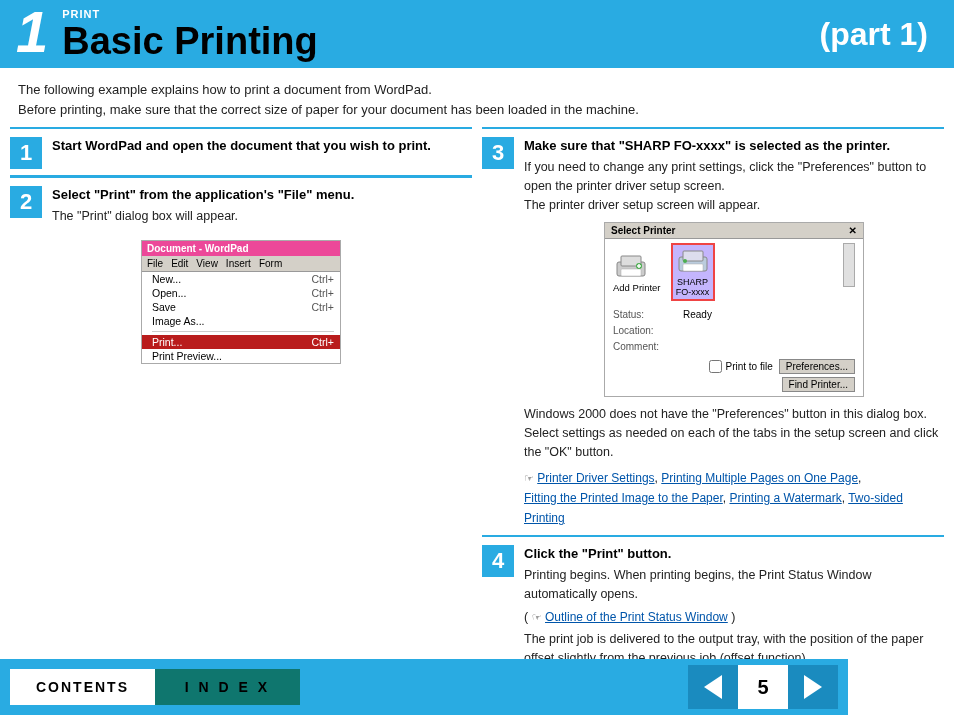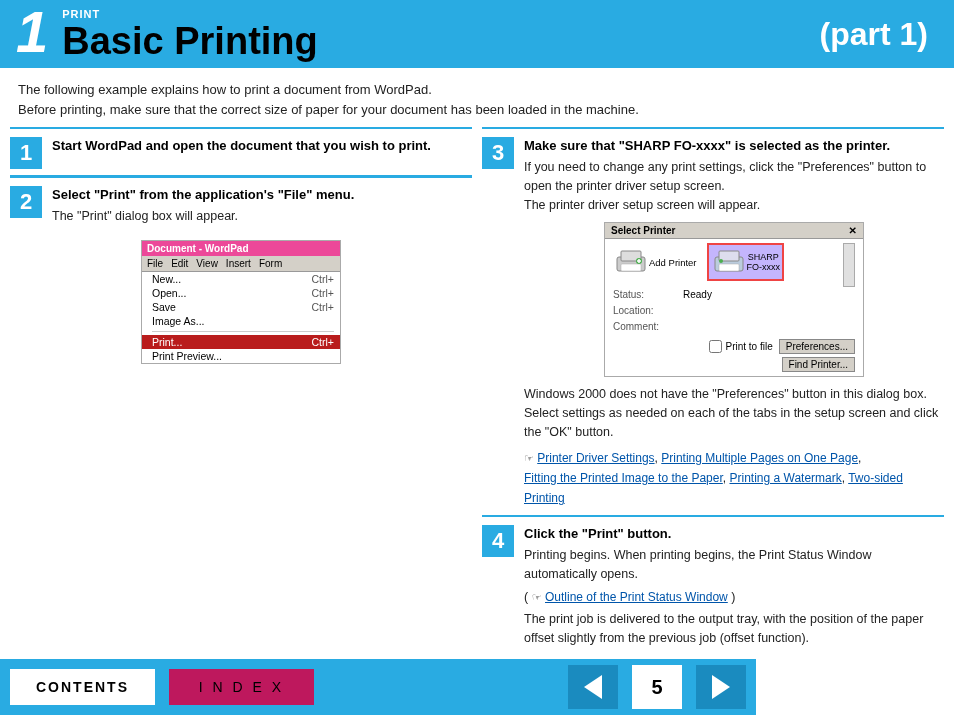--- a/index.html
+++ b/index.html
@@ -194,22 +194,21 @@
       background: #fff;
     }
     .pt-printers {
       display: flex;
       gap: 10px;
       align-items: center;
       margin-bottom: 6px;
     }
     .pt-printer-icon {
       display: flex;
-      flex-direction: row;
-      align-items: center;
+      flex-direction: column;
       font-size: 9.5px;
       text-align: center;
     }
     .printer-svg {
       width: 36px;
       height: 30px;
     }
     .add-printer-svg {
       width: 36px;
       height: 30px;
@@ -265,44 +264,44 @@
     .note-icon {
       font-size: 11px;
       color: #444;
     }
 
     
     .footer {
       position: absolute;
       bottom: 0;
       left: 0;
-      width: 756px;
+      width: 848px;
       height: 56px;
       background: #29abe2;
       display: flex;
       align-items: center;
       padding: 0 10px;
-      gap: 14px;
+      gap: 0;
     }
     .footer-contents-btn {
       background: #fff;
       color: #000;
       font-weight: bold;
       font-size: 14px;
       letter-spacing: 2px;
       padding: 10px 18px;
       border: none;
       cursor: pointer;
       min-width: 145px;
       text-align: center;
     }
     .footer-index-btn {
-      background: #be185d;
+      background: #0f766e;
       color: #000;
-      font-weight: normal;
+      font-weight: bold;
       font-size: 14px;
       letter-spacing: 3px;
       padding: 10px 18px;
       border: none;
       cursor: pointer;
       min-width: 145px;
       text-align: center;
     }
     .footer-spacer { flex: 1; }
     .footer-nav-left {

